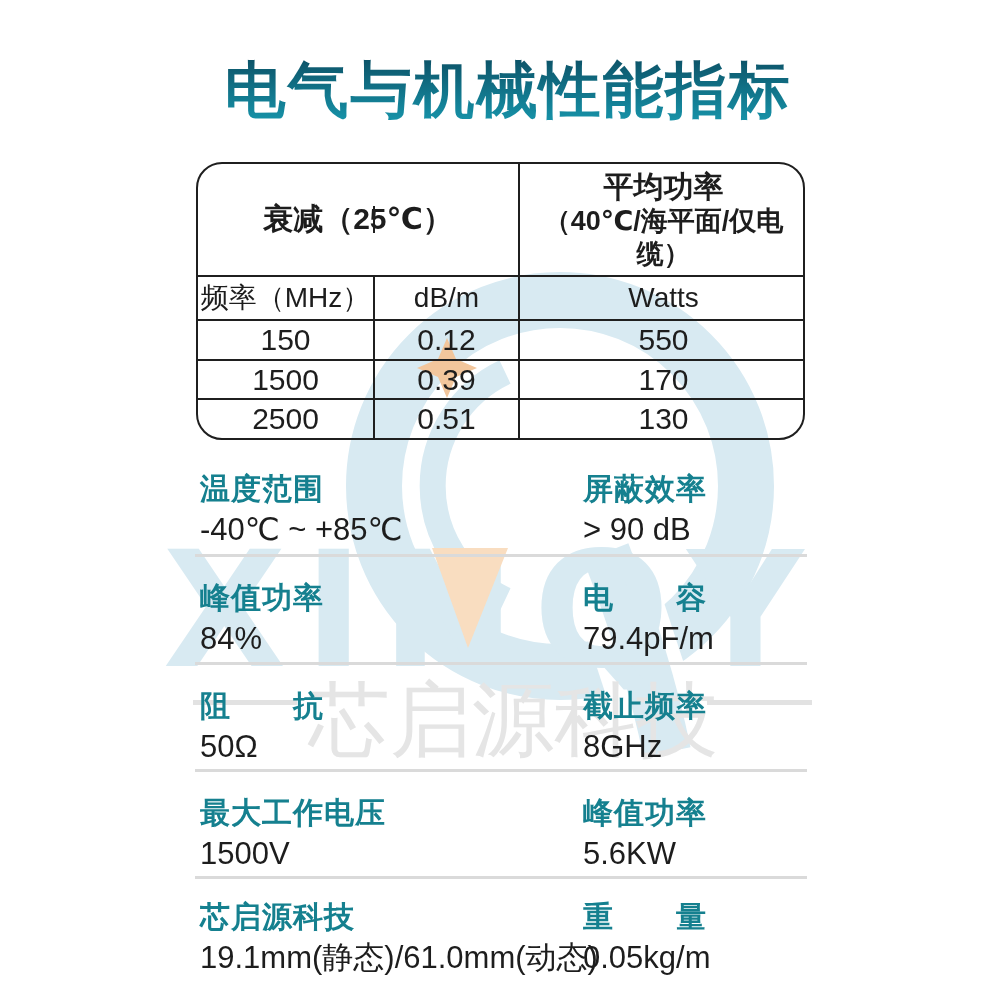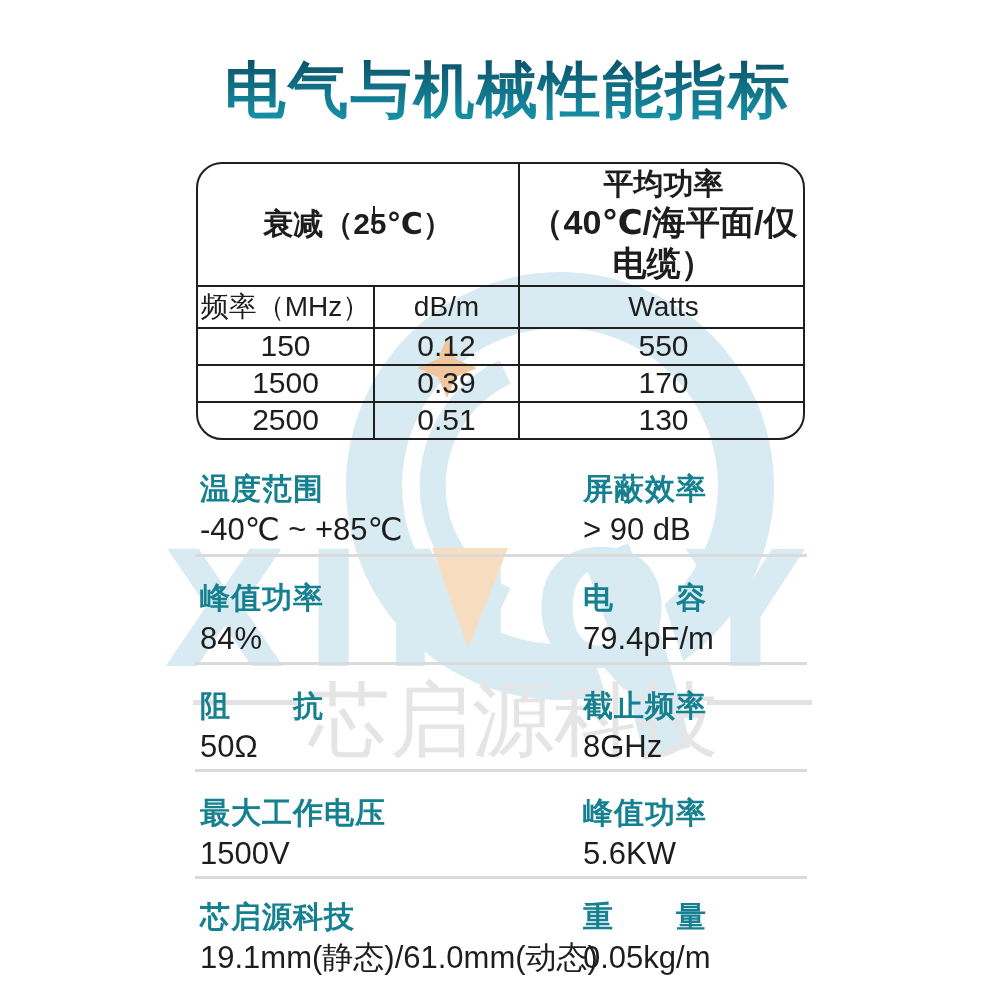--- a/index.html
+++ b/index.html
@@ -30,21 +30,21 @@
     width:100%;height:100%;border-collapse:collapse;table-layout:fixed;
     background:transparent;color:#1d1d1d;
   }
   .spec-table th,.spec-table td{
     border-right:2px solid #1f1f1f;border-bottom:2px solid #1f1f1f;
     text-align:center;vertical-align:middle;padding:0;font-weight:normal;
   }
   .spec-table .no-r{border-right:none;}
   .spec-table tr:last-child td{border-bottom:none;}
   .spec-table tr.h1 th{height:67px;font-size:30px;font-weight:bold;}
-  .spec-table tr.h1 .power-line2{font-size:34px;}
+  .spec-table tr.h1 .power-line2{font-size:27px;}
   .spec-table tr.h2 th{height:36px;font-size:28px;}
   .spec-table td{height:32px;font-size:30px;}
   .power-line1,.power-line2{line-height:1.2;}
   .half-divider{position:absolute;left:175px;top:42px;width:2px;height:27px;background:#1f1f1f;}
   
   .specs{position:absolute;left:195px;top:0;width:612px;height:1000px;z-index:2;}
   .spec-row{position:absolute;left:0;width:612px;display:flex;}
   .spec-cell{white-space:nowrap;}
   .spec-cell.left{width:388px;padding-left:5px;box-sizing:border-box;}
   .spec-cell.right{flex:1;}

